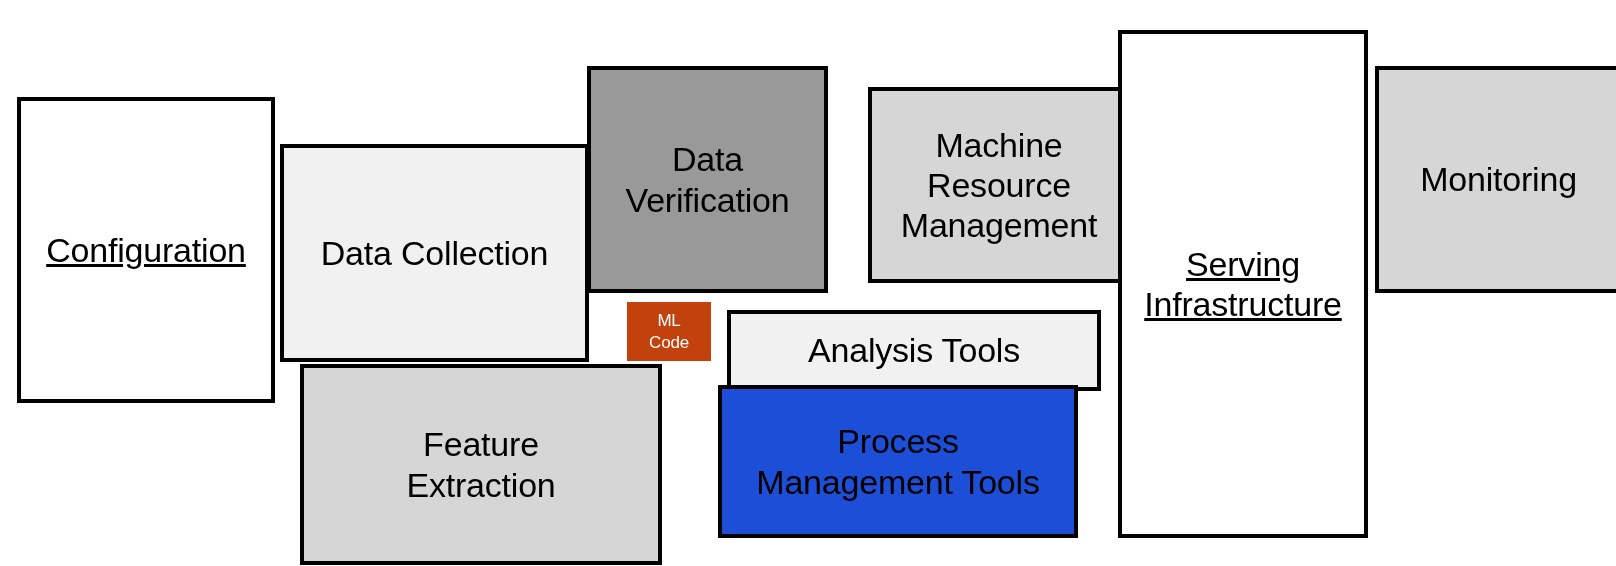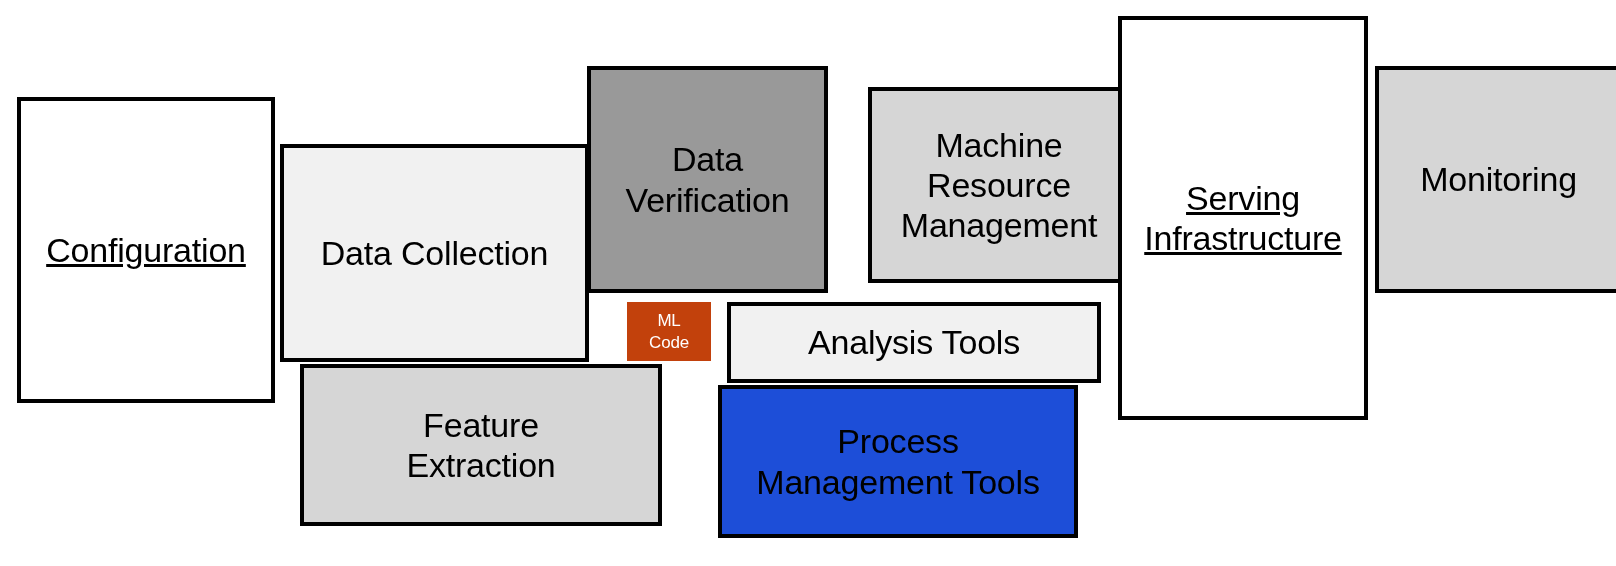--- a/index.html
+++ b/index.html
@@ -39,26 +39,26 @@
   .fill-d6      { background: #d6d6d6; }
   .fill-c6      { background: #1d4ed8; }
   .fill-99      { background: #999999; }
   .fill-black   { background: #c2410c; color: #ffffff; }
 
   
   #node-configuration        { left: 17px;   top: 97px;  width: 258px; height: 306px; }
   #node-data-collection      { left: 280px;  top: 144px; width: 309px; height: 218px; }
   #node-data-verification    { left: 587px;  top: 66px;  width: 241px; height: 227px; }
   #node-machine-resource     { left: 839px;  top: 87px;  width: 262px; height: 196px; margin-left: 29px; }
-  #node-serving-infra        { left: 1118px; top: 16px;  width: 250px; height: 404px; }
+  #node-serving-infra        { left: 1118px; top: 30px;  width: 250px; height: 508px; }
   #node-monitoring           { left: 1375px; top: 66px;  width: 247px; height: 227px; }
   #node-ml-code              { left: 627px;  top: 302px; width: 84px;  height: 59px;
                                border-width: 0; font-size: 17px; line-height: 1.25; }
-  #node-analysis-tools       { left: 727px;  top: 302px; width: 374px; height: 81px; }
-  #node-feature-extraction   { left: 300px;  top: 364px; width: 362px; height: 162px; }
+  #node-analysis-tools       { left: 727px;  top: 310px; width: 374px; height: 81px; }
+  #node-feature-extraction   { left: 300px;  top: 364px; width: 362px; height: 201px; }
   #node-process-mgmt         { left: 718px;  top: 385px; width: 360px; height: 153px; }
 </style>
 </head>
 <body>
 
 <div id="canvas">
 
   <div class="node fill-white" id="node-configuration">
     <span>Configuration</span>
   </div>

